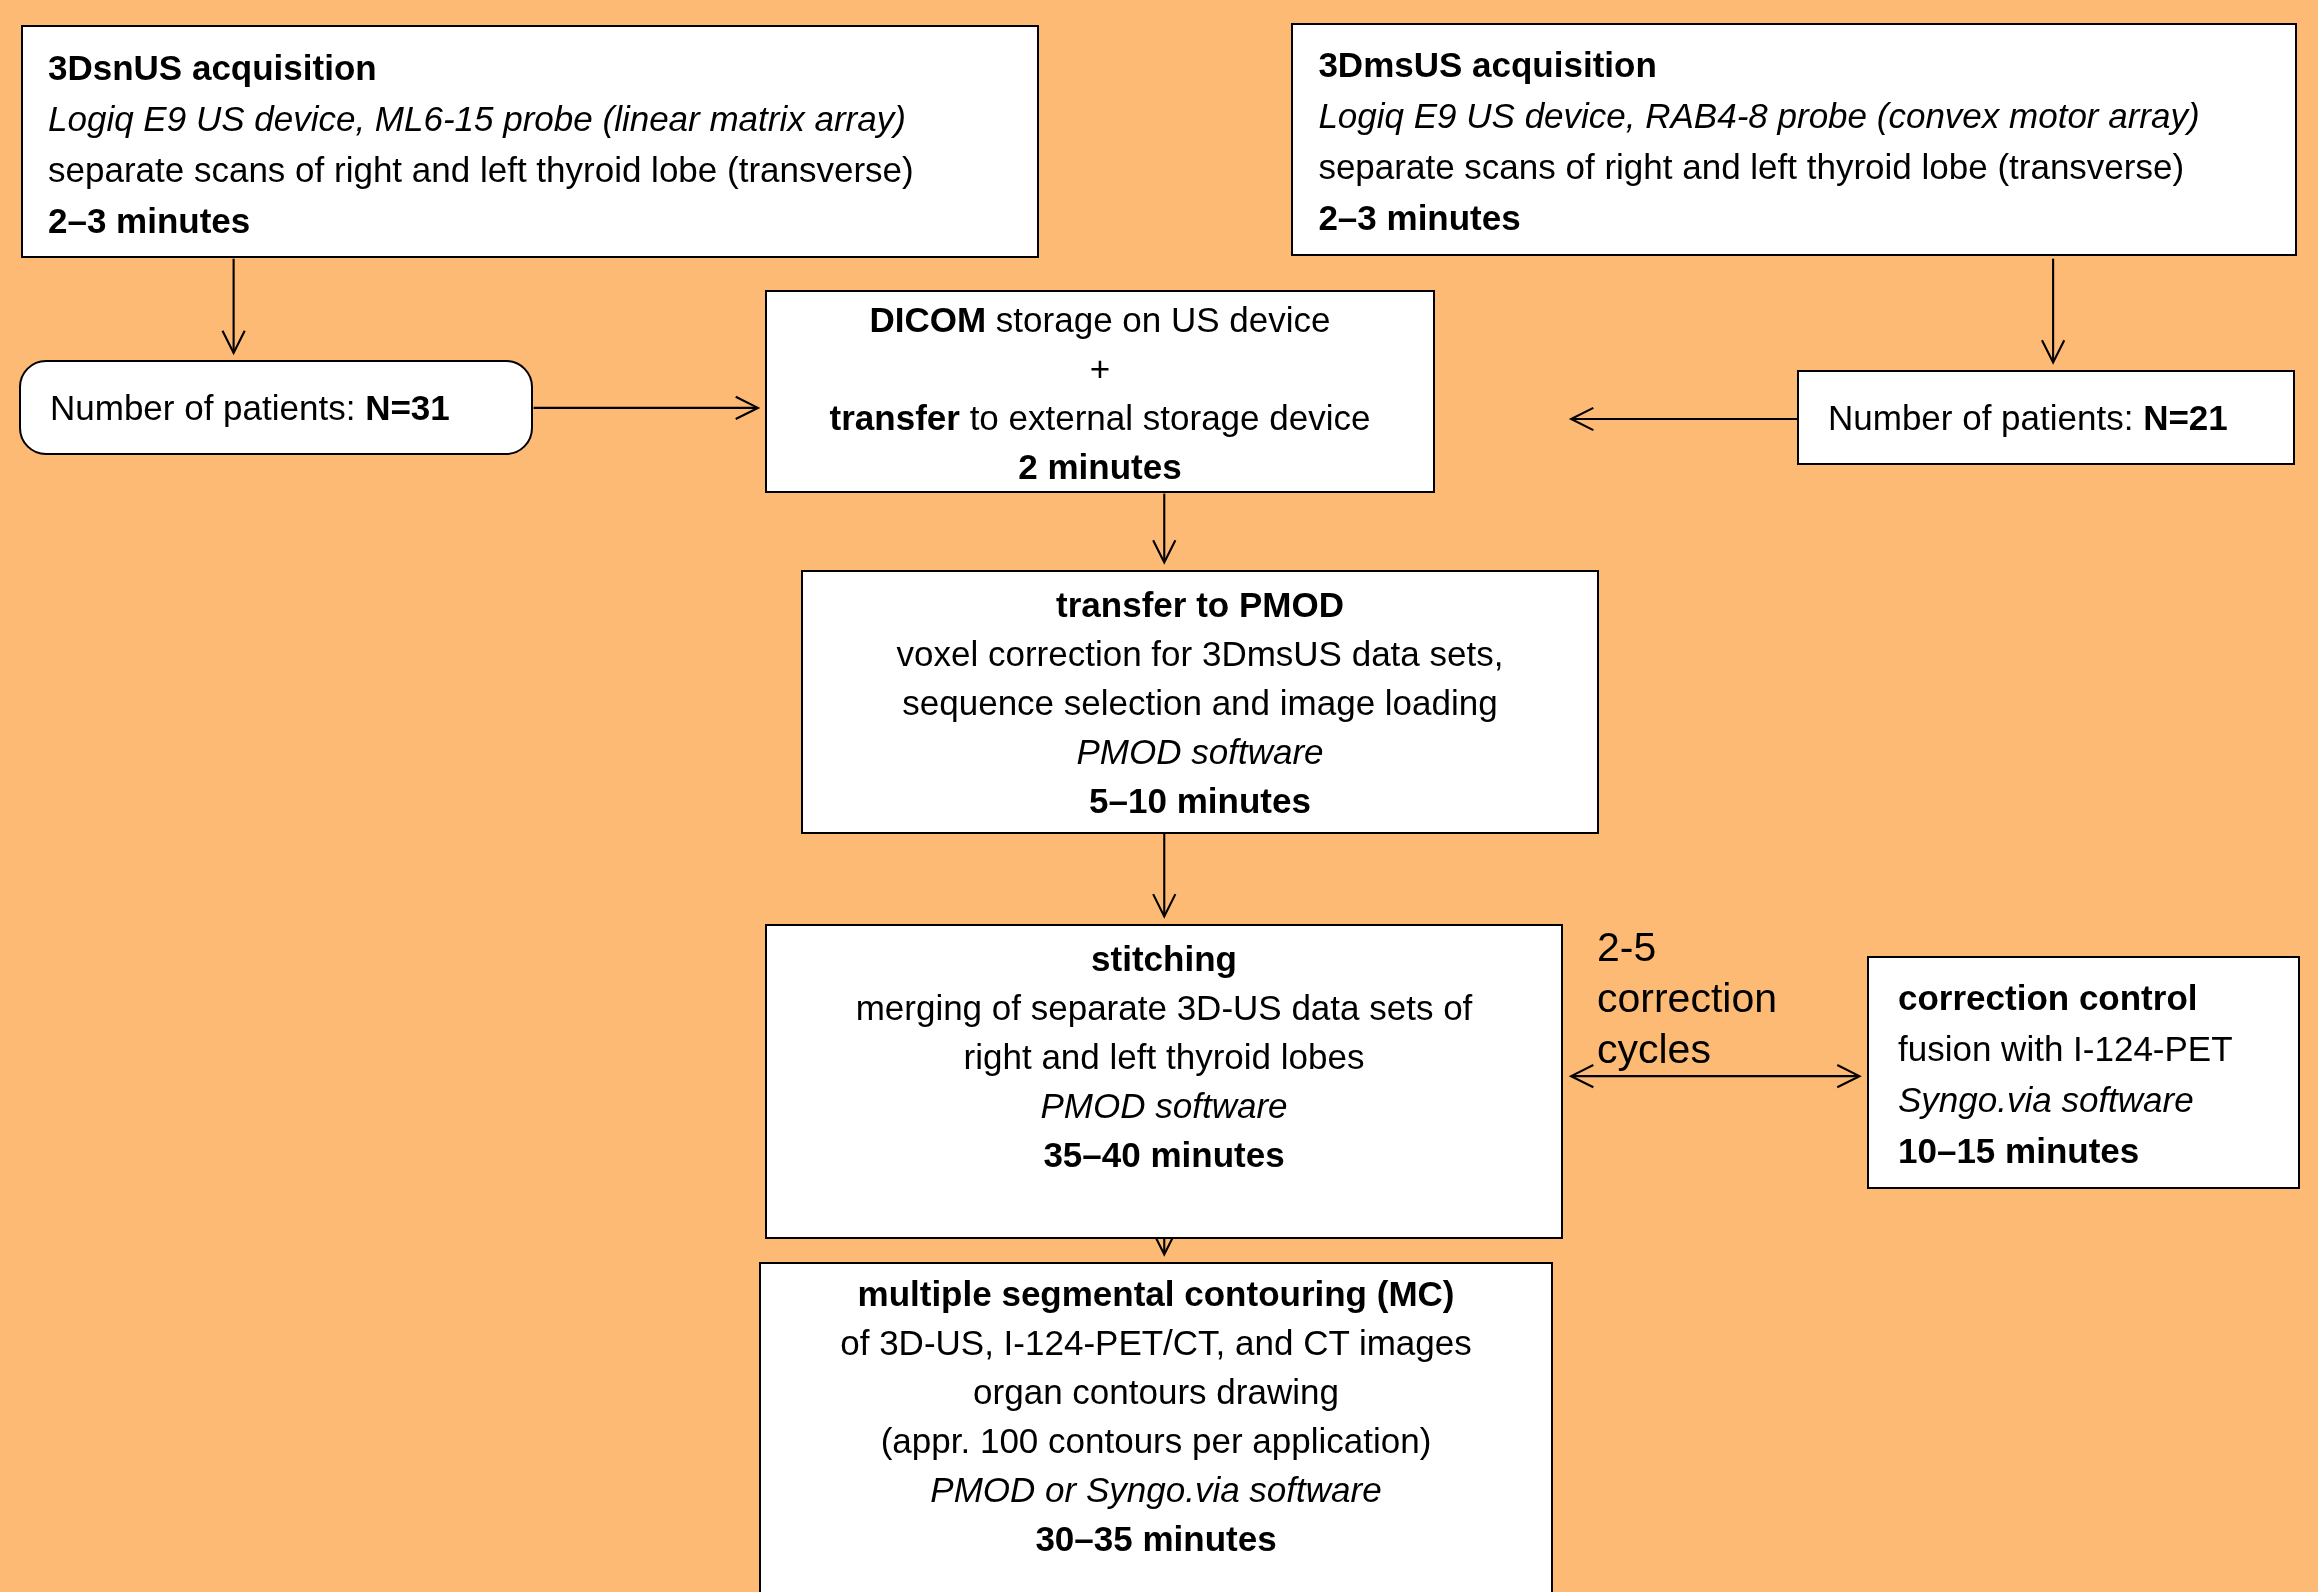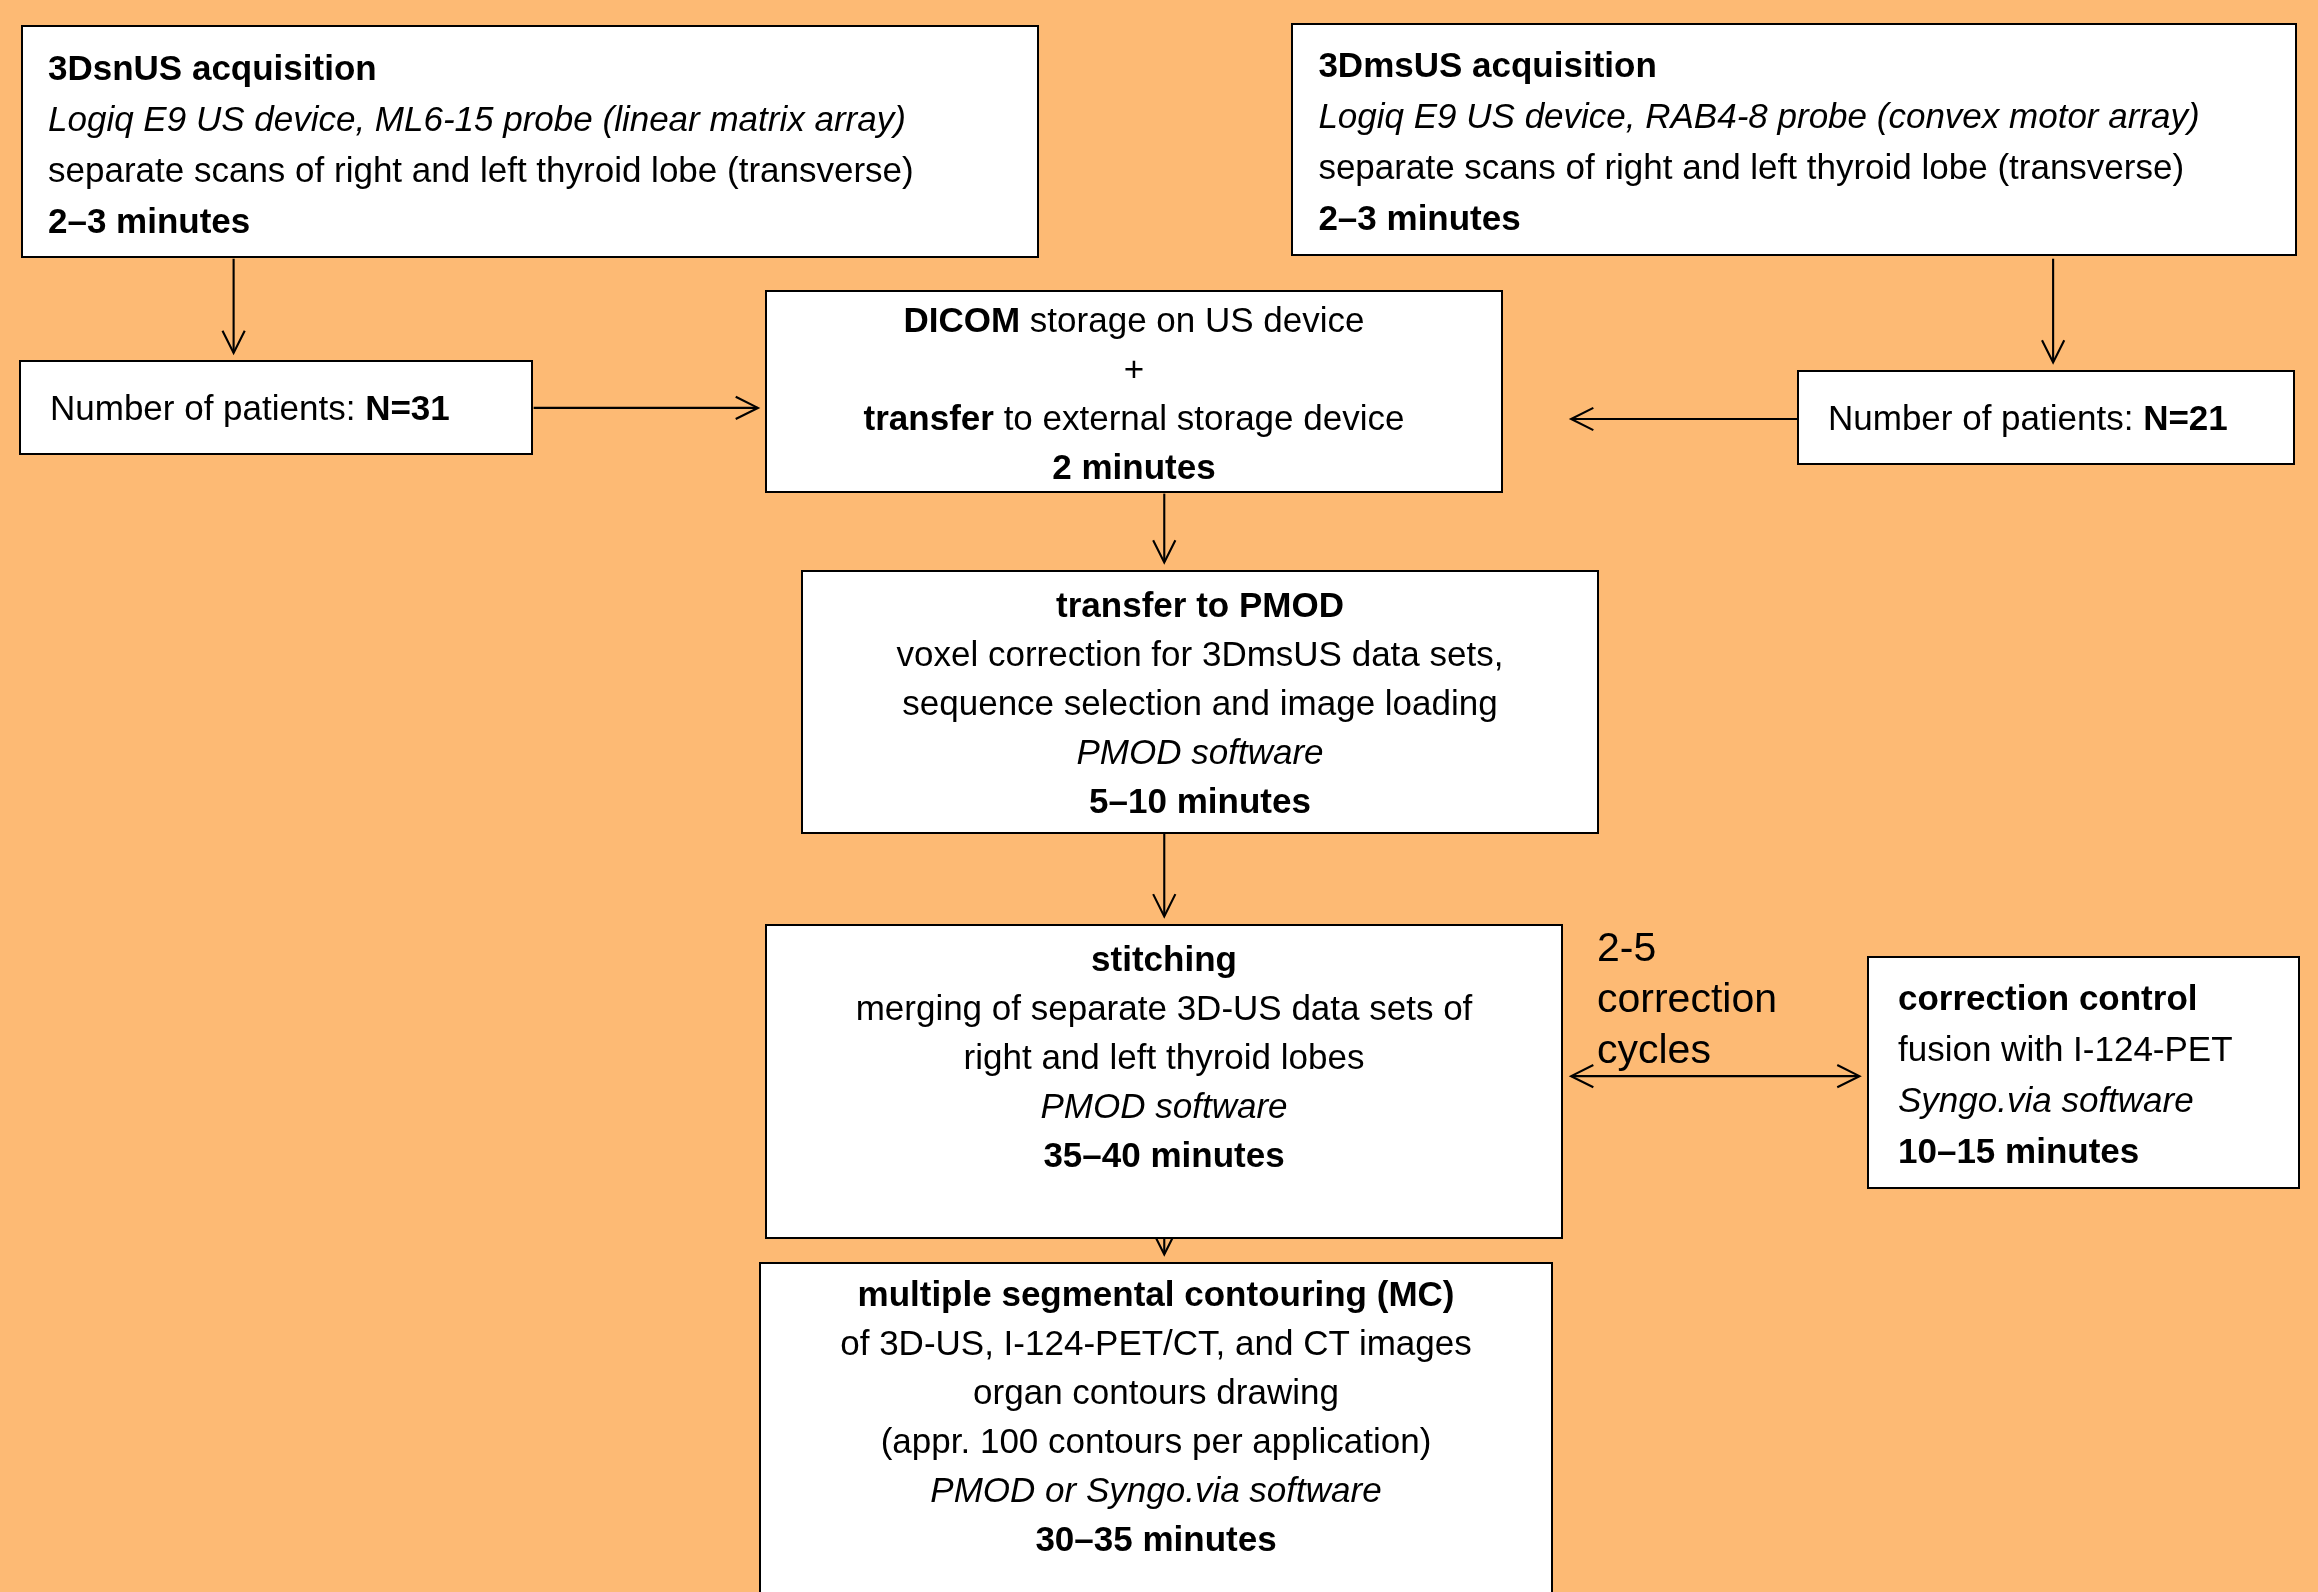--- a/index.html
+++ b/index.html
@@ -66,33 +66,33 @@
     <div class="line"><span class="b">2–3 minutes</span></div>
   </div>
 
   <div class="box acq leftpad" style="left:1291px;top:23px;width:1006px;height:233px;">
     <div class="line"><span class="b">3DmsUS acquisition</span></div>
     <div class="line"><span class="i">Logiq E9 US device, RAB4-8 probe (convex motor array)</span></div>
     <div class="line"><span>separate scans of right and left thyroid lobe (transverse)</span></div>
     <div class="line"><span class="b">2–3 minutes</span></div>
   </div>
 
-  <div class="box single" style="left:19px;top:360px;width:514px;height:95px;padding-left:29px;">
+  <div class="box single" style="left:19px;top:360px;width:514px;height:95px;padding-left:29px;border-radius:27px;">
     <div class="line">
       <span>Number of patients: </span><span class="b">N=31</span>
     </div>
   </div>
 
   <div class="box single" style="left:1797px;top:370px;width:498px;height:95px;padding-left:29px;">
     <div class="line">
       <span>Number of patients: </span><span class="b">N=21</span>
     </div>
   </div>
 
-  <div class="box center" style="left:765px;top:290px;width:738px;height:203px;padding-top:3.2px;">
+  <div class="box center" style="left:765px;top:290px;width:670px;height:203px;padding-top:3.2px;">
     <div class="line"><span class="b">DICOM</span><span> storage on US device</span></div>
     <div class="line"><span>+</span></div>
     <div class="line"><span class="b">transfer</span><span> to external storage device</span></div>
     <div class="line"><span class="b">2 minutes</span></div>
   </div>
 
   <div class="box center" style="left:765px;top:570px;width:798px;height:264px;padding-top:8px;margin-left:36px;">
     <div class="line"><span class="b">transfer to PMOD</span></div>
     <div class="line"><span>voxel correction for 3DmsUS data sets,</span></div>
     <div class="line"><span>sequence selection and image loading</span></div>

